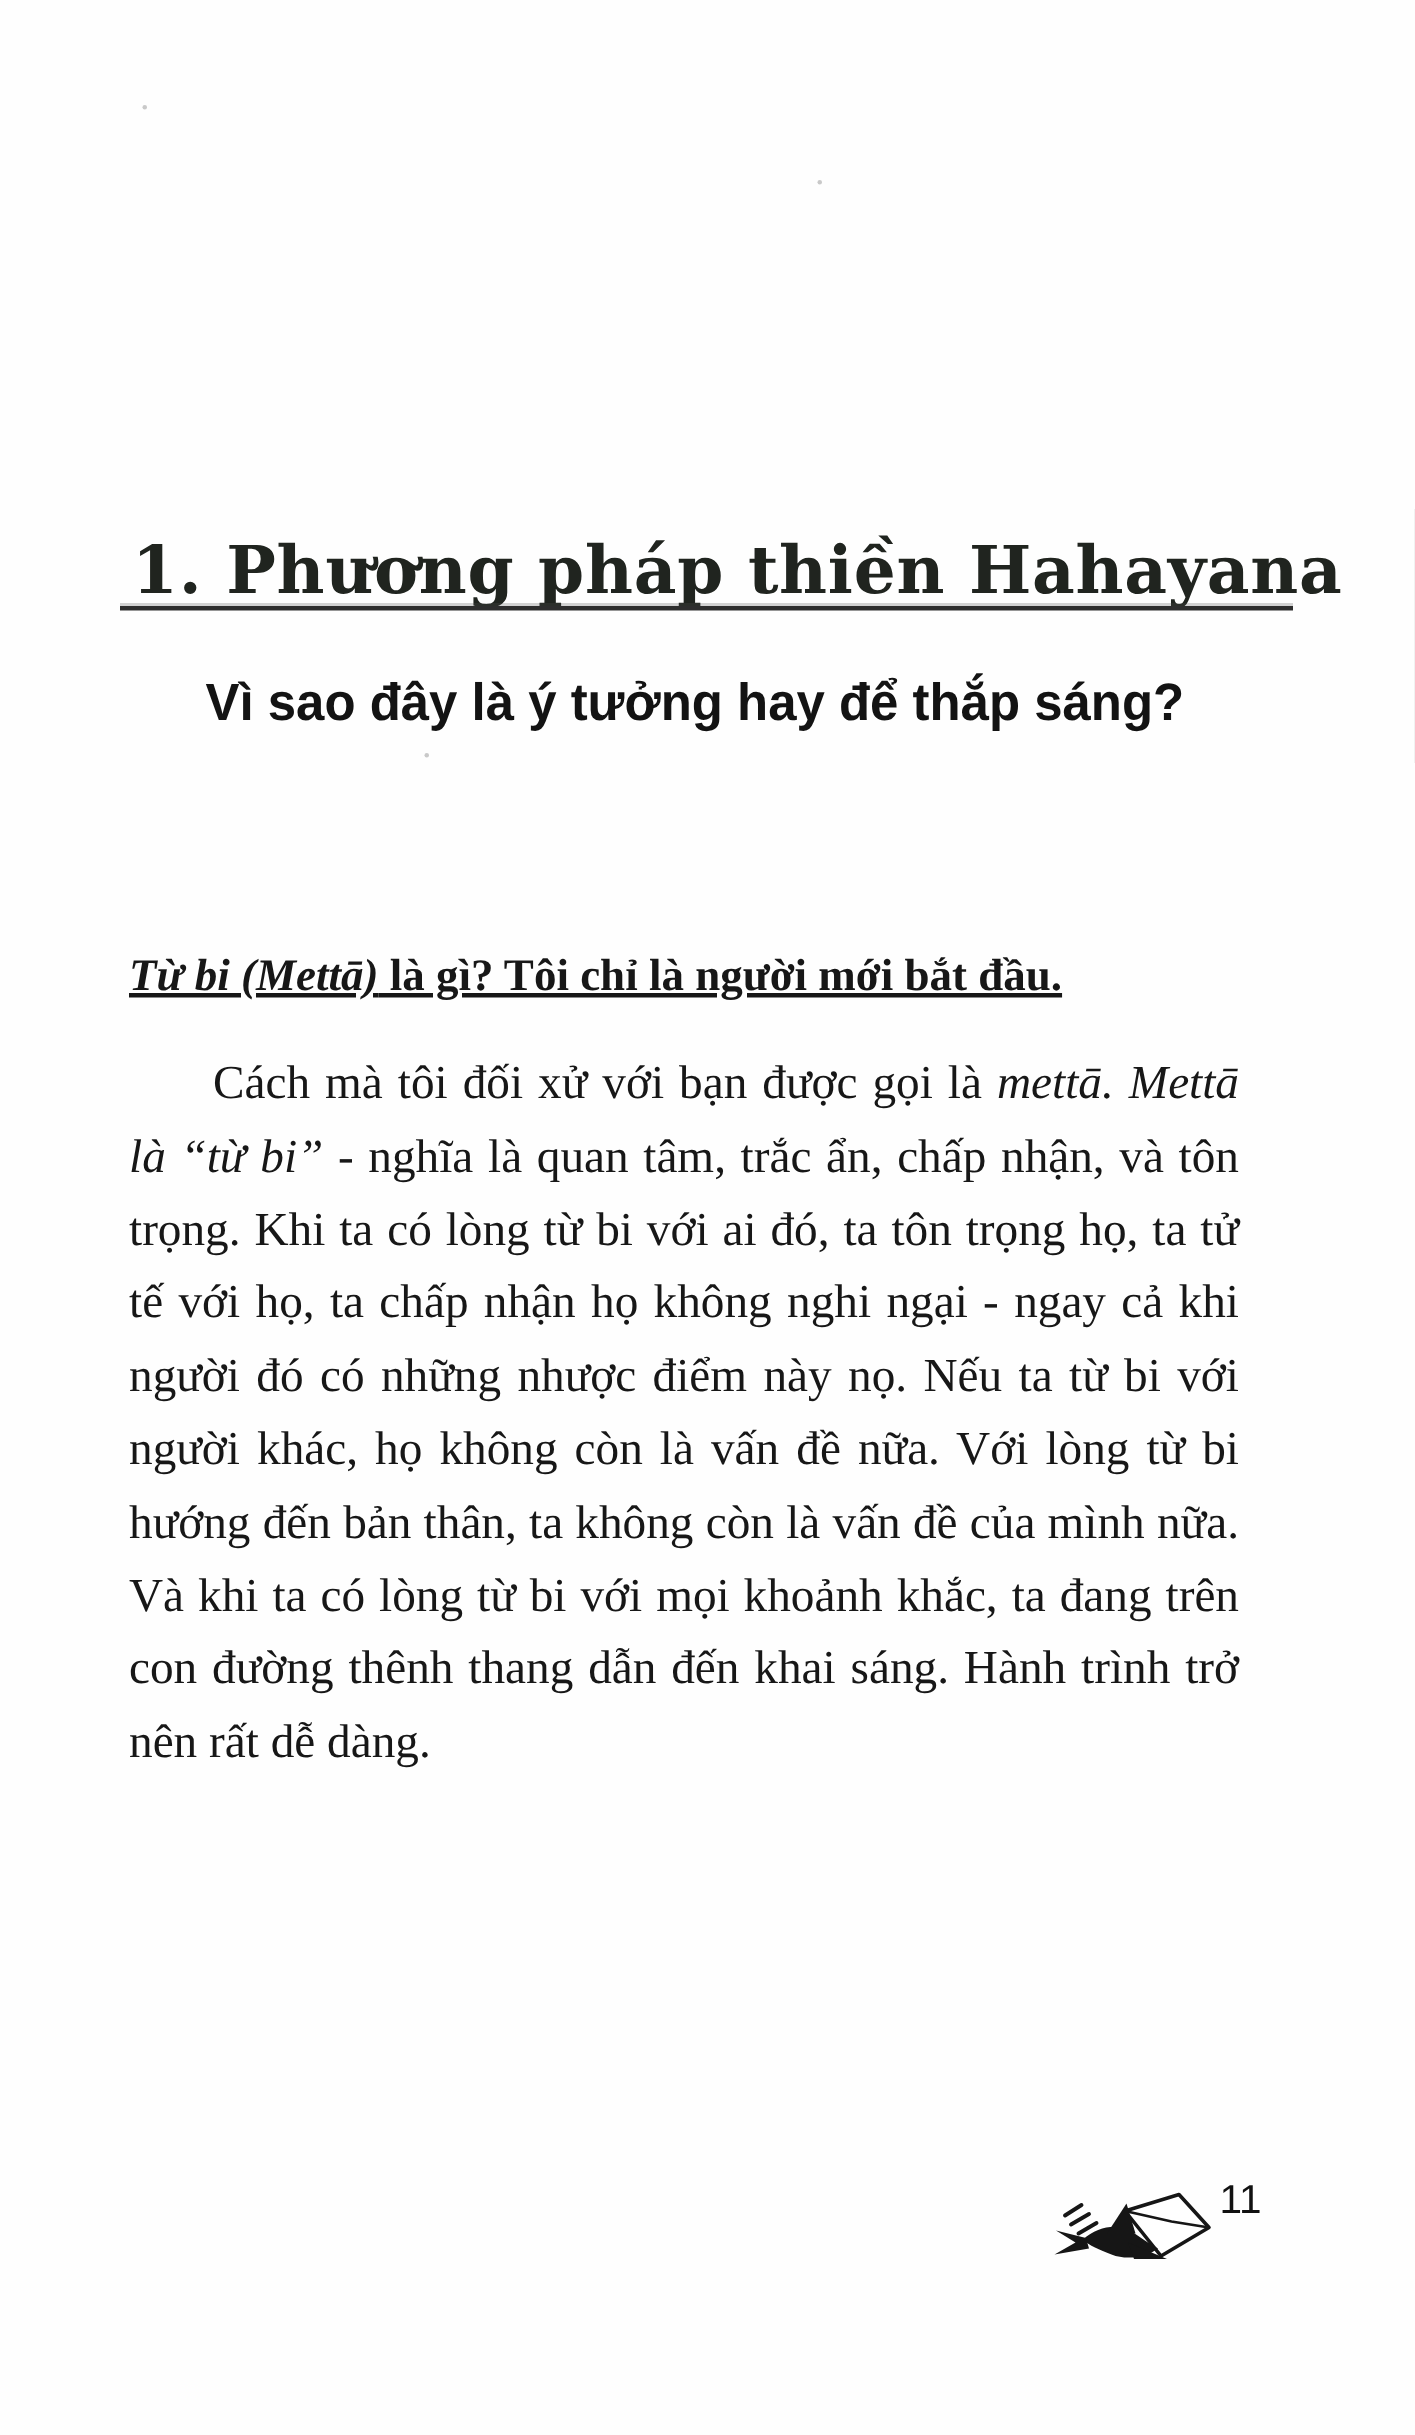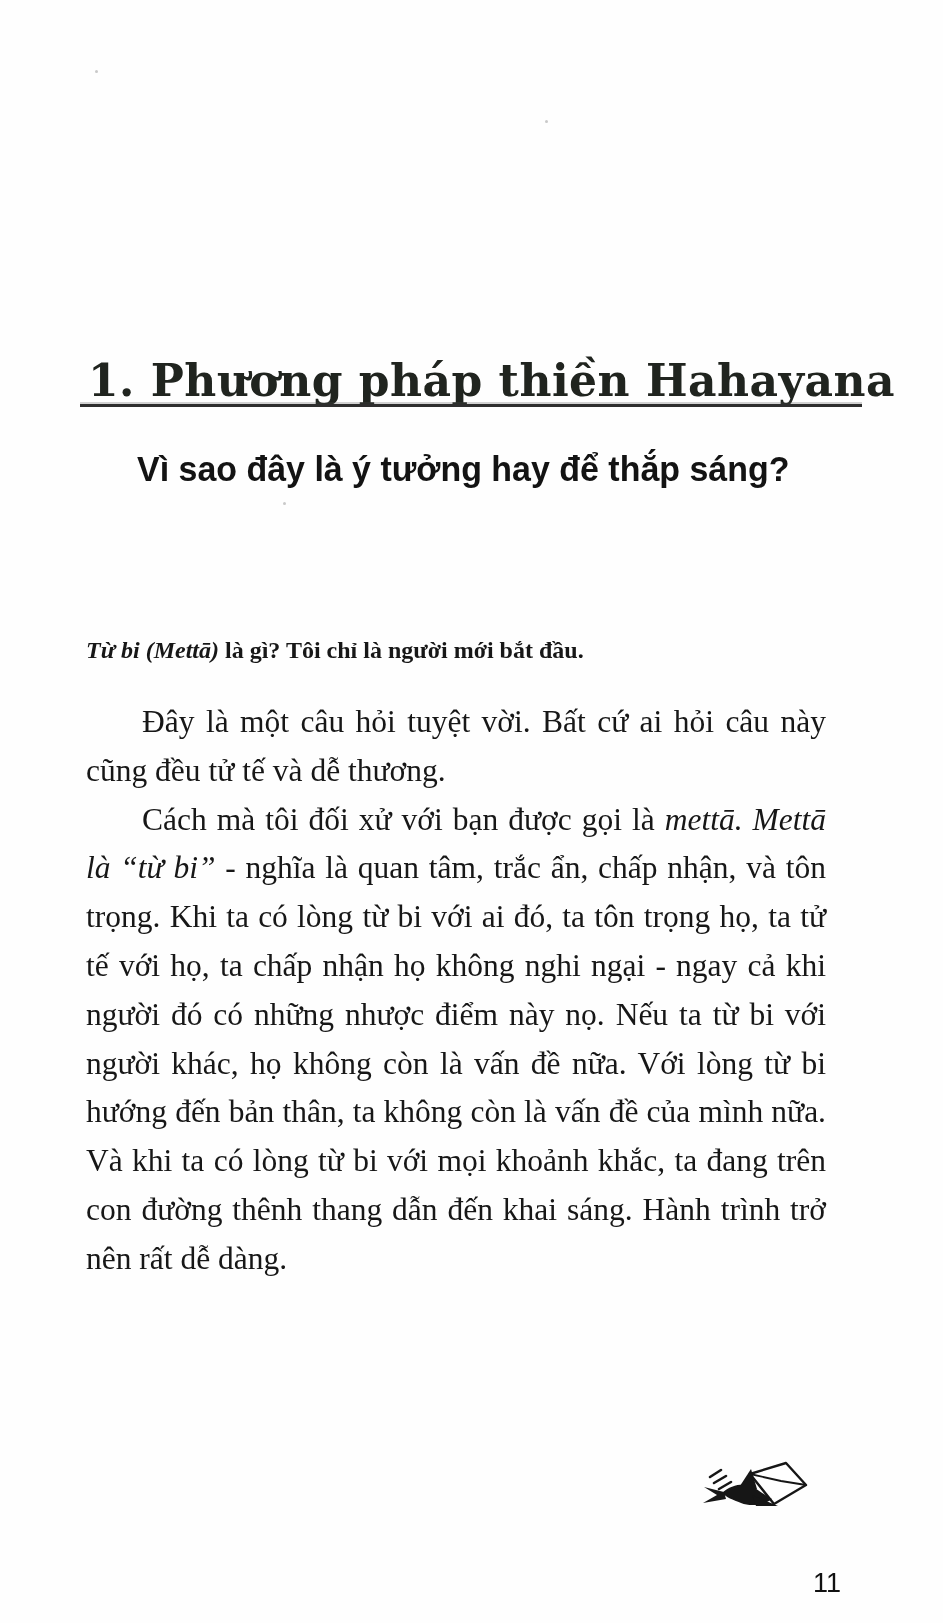--- a/index.html
+++ b/index.html
@@ -44,34 +44,35 @@
     width:740px;
     font-family:"Liberation Serif",serif;
     font-size:31.5px;
     line-height:48.8px;
     text-align:justify;
     color:#171717;
   }
   .section-heading{
     margin:0 0 23px 0;
     font-weight:bold;
-    font-size:24px;
+    font-size:30px;
     line-height:49px;
+    text-decoration:underline;
   }
   .section-heading .lead{ font-style:italic; }
   .para{ margin:0; text-indent:56px; }
   .para .it{ font-style:italic; }
   .footer-ornament{
     position:absolute;
     left:694px;top:1458px;
     width:118px;height:60px;
   }
   .page-number{
     position:absolute;
-    left:813px;top:1568px;
+    left:813px;top:1451px;
     font-family:"Liberation Sans",sans-serif;
     font-size:27px;
     color:#111;
   }
   .speck{
     position:absolute;width:3px;height:3px;border-radius:50%;
     background:#8a8a8a;opacity:.45;
   }
   .speck.s1{left:95px;top:70px;}
   .speck.s2{left:545px;top:120px;}
@@ -86,21 +87,20 @@
 
   <div class="title-rule"></div>
 
   <h2 class="chapter-subtitle">Vì sao đây là ý tưởng hay để thắp sáng?</h2>
 
   <div class="body-block">
     <p class="section-heading">
       <span class="lead">Từ bi (Mettā)</span><span> là gì? Tôi chỉ là người mới bắt đầu.</span>
     </p>
     <div>
-        <p class="para"><span>Đây là một câu hỏi tuyệt vời. Bất cứ ai hỏi câu này cũng đều tử tế và dễ thương.</span></p>
         <p class="para"><span>Cách mà tôi đối xử với bạn được gọi là </span><span class="it">mettā. Mettā là “từ bi”</span><span> - nghĩa là quan tâm, trắc ẩn, chấp nhận, và tôn trọng. Khi ta có lòng từ bi với ai đó, ta tôn trọng họ, ta tử tế với họ, ta chấp nhận họ không nghi ngại - ngay cả khi người đó có những nhược điểm này nọ. Nếu ta từ bi với người khác, họ không còn là vấn đề nữa. Với lòng từ bi hướng đến bản thân, ta không còn là vấn đề của mình nữa. Và khi ta có lòng từ bi với mọi khoảnh khắc, ta đang trên con đường thênh thang dẫn đến khai sáng. Hành trình trở nên rất dễ dàng.</span></p>
       </div>
   </div>
 
   <svg class="footer-ornament" viewBox="0 0 118 60" xmlns="http://www.w3.org/2000/svg">
 
     <path d="M56 16 L92 5 L112 27 L80 46 Z" fill="#fff" stroke="#161616" stroke-width="2.4" stroke-linejoin="round"></path>
     <path d="M56 16 L87 23 L112 27" fill="none" stroke="#161616" stroke-width="1.8"></path>
 
     <path d="M28 35 C38 26 52 24 61 30 C67 34 72 38 78 41 C70 47 57 49 47 45 C39 42 32 39 28 35 Z" fill="#161616"></path>

